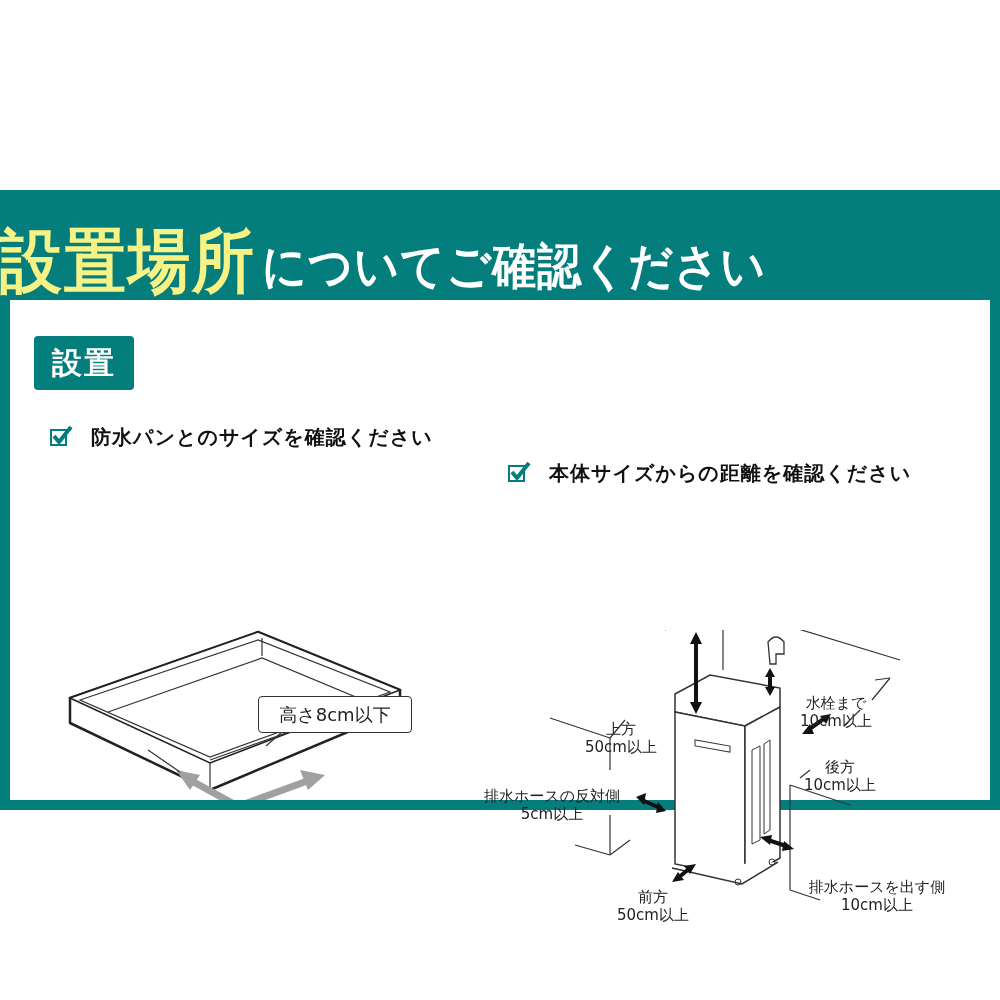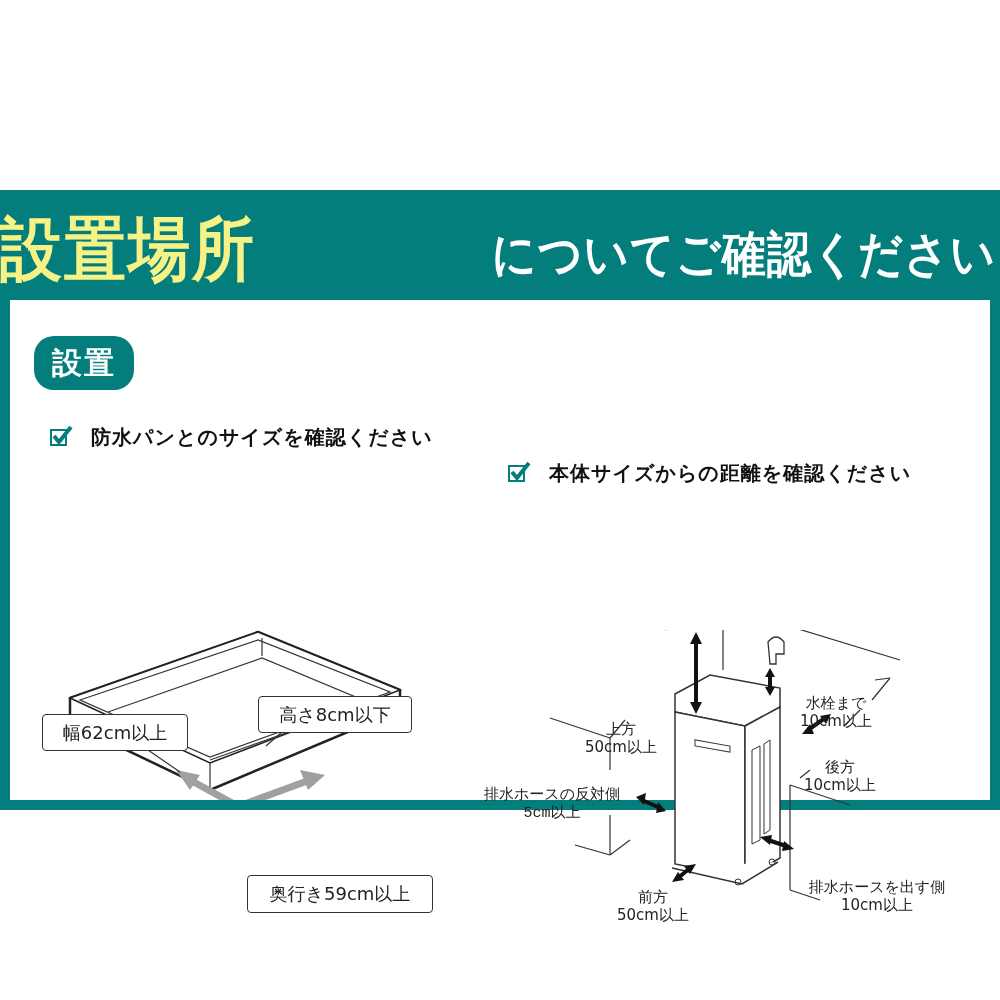--- a/index.html
+++ b/index.html
@@ -1,26 +1,26 @@
 <!DOCTYPE html>
 <html><head>
 <meta charset="utf-8">
 <style>
   html, body { margin:0; padding:0; background:#ffffff; }
   body { width:1000px; height:1000px; position:relative; overflow:hidden;
          font-family:"DejaVu Sans", "Liberation Sans", sans-serif; }
   .frame { position:absolute; left:0; top:190px; width:1000px; height:620px; background:#047d7d; }
-  .header { position:absolute; left:0; top:4px; width:996px; height:110px;
-            display:flex; align-items:center; justify-content:space-between; }
+  .header { position:absolute; left:0; top:16px; width:996px; height:110px;
+            display:flex; align-items:center; justify-content:flex-start; }
   .title-accent { color:#f6f285; font-size:62px; font-weight:bold; letter-spacing:2px;
                   transform:scaleY(1.12); display:inline-block; }
   .title-rest { color:#ffffff; font-size:44px; font-weight:bold; letter-spacing:1px;
                 transform:scaleY(1.12); display:inline-block; margin-left:6px; margin-top:10px; }
   .panel { position:absolute; left:10px; top:110px; width:980px; height:500px; background:#ffffff; }
-  .badge { position:absolute; left:24px; top:36px; width:100px; height:54px; border-radius:20px;
+  .badge { position:absolute; left:24px; top:36px; width:100px; height:54px; border-radius:4px;
            background:#047d7d; color:#ffffff; font-size:30px; font-weight:bold;
            display:flex; align-items:center; justify-content:center; letter-spacing:2px; }
   .check-heading { position:absolute; display:flex; align-items:center; font-size:20px; color:#111; font-weight:bold; letter-spacing:1px;gap:14px; }
   .checkbox { width:17px; height:17px; border:2px solid #047d7d; position:relative; margin-right:10px; box-sizing:border-box; }
   .checkbox svg { position:absolute; left:-1px; top:-7px; }
   .diagram { position:absolute; }
   .label-box { position:absolute; border:1.5px solid #333; border-radius:4px; background:#fff;
                font-size:18px; color:#222; display:flex; align-items:center; justify-content:center; white-space:nowrap; }
   .dim-label { position:absolute; font-size:15px; color:#222; text-align:center; line-height:18px; white-space:nowrap; }
 </style>
@@ -72,23 +72,21 @@
         <polygon points="176,580 200,585 190,600"></polygon>
         <polygon points="325,585 300,580 308,600"></polygon>
         <polygon points="148,648 172,638 170,658"></polygon>
       </g>
 
       <line x1="138" y1="450" x2="170" y2="472" stroke="#333" stroke-width="1.2"></line>
       <line x1="272" y1="432" x2="256" y2="446" stroke="#333" stroke-width="1.2"></line>
       <line x1="218" y1="520" x2="262" y2="578" stroke="#333" stroke-width="1.2"></line>
     </svg>
 
-    <div class="label-box" style="left:32px; top:414px; width:144px; height:35px;">幅62cm以上</div>
     <div class="label-box" style="left:248px; top:396px; width:152px; height:35px;">高さ8cm以下</div>
-    <div class="label-box" style="left:237px; top:575px; width:184px; height:36px;">奥行き59cm以上</div>
 
     <svg class="diagram" style="left:470px; top:330px;" width="500" height="300" viewBox="0 0 500 300">
 
       <g stroke="#333" stroke-width="1.2" fill="none">
         <line x1="185" y1="0" x2="243" y2="-24"></line>
         <line x1="243" y1="-24" x2="243" y2="40"></line>
         <line x1="243" y1="-24" x2="420" y2="30"></line>
         <line x1="70" y1="88" x2="130" y2="108"></line>
         <line x1="130" y1="108" x2="145" y2="90"></line>
         <line x1="130" y1="108" x2="130" y2="140"></line>
@@ -149,21 +147,21 @@
       <div>50cm以上</div>
     </div>
     <div class="dim-label" style="left:776px; top:394px; width:100px;">
       <div>水栓まで</div>
       <div>10cm以上</div>
     </div>
     <div class="dim-label" style="left:780px; top:458px; width:100px;">
       <div>後方</div>
       <div>10cm以上</div>
     </div>
-    <div class="dim-label" style="left:462px; top:487px; width:160px;font-family:Liberation Mono, monospace;">
+    <div class="dim-label" style="left:462px; top:487px; width:160px;">
       <div>排水ホースの反対側</div>
       <div>5cm以上</div>
     </div>
     <div class="dim-label" style="left:782px; top:578px; width:170px;">
       <div>排水ホースを出す側</div>
       <div>10cm以上</div>
     </div>
     <div class="dim-label" style="left:598px; top:588px; width:90px;">
       <div>前方</div>
       <div>50cm以上</div>

